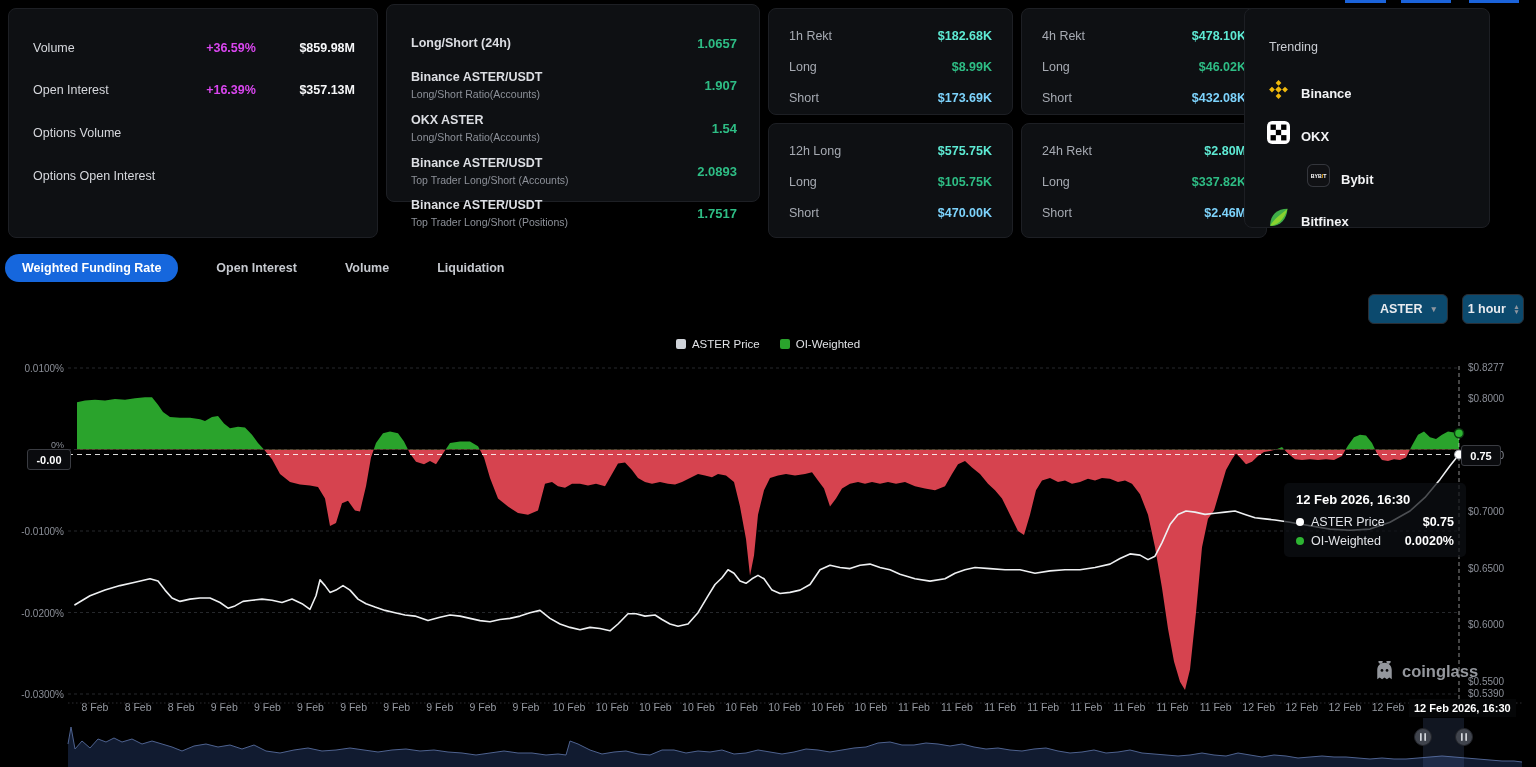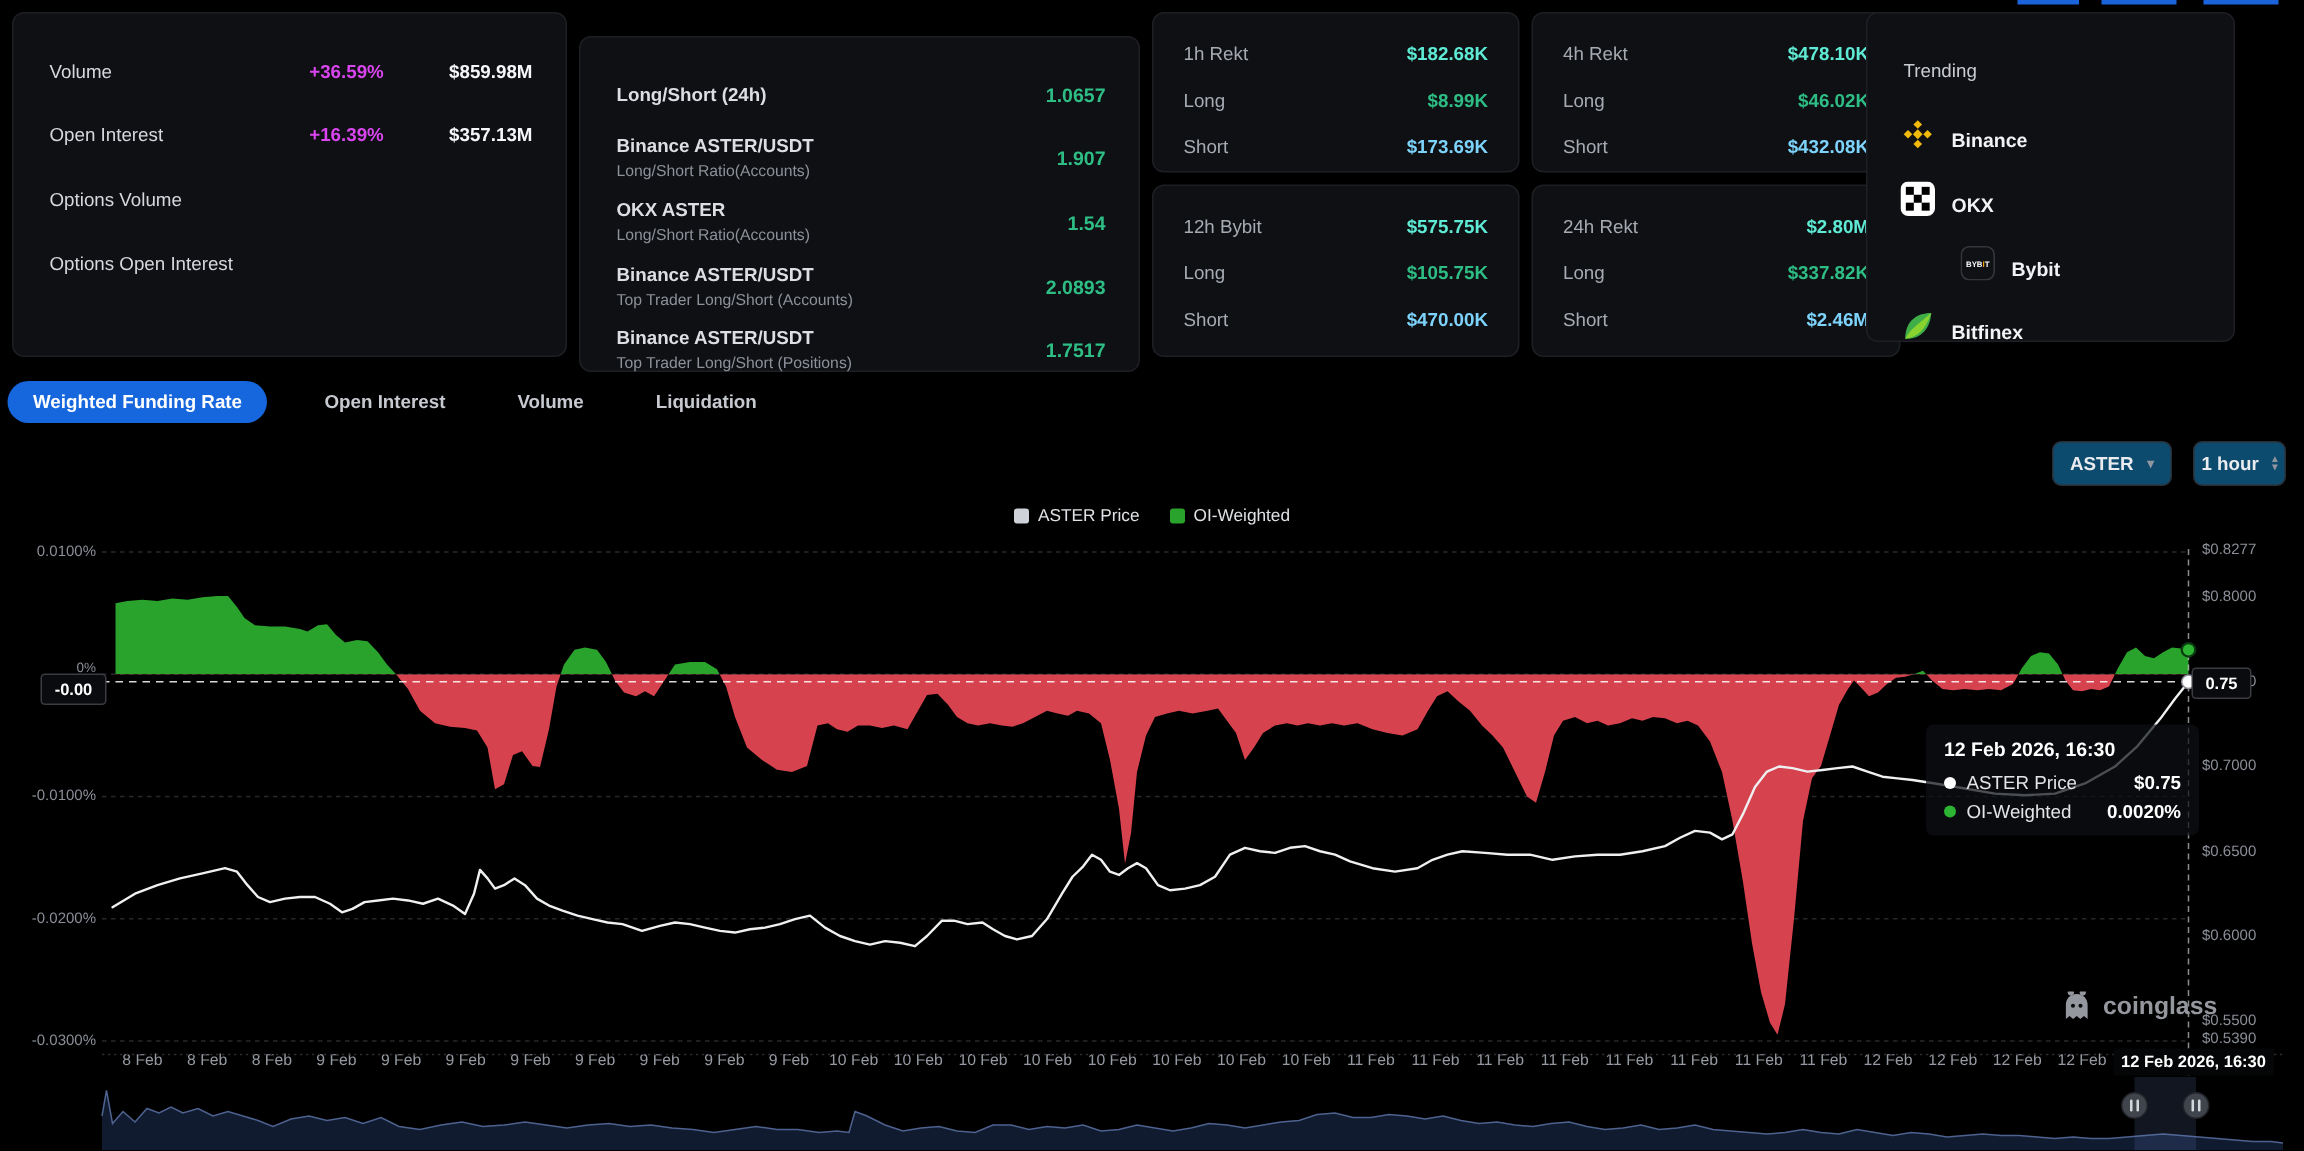--- a/index.html
+++ b/index.html
@@ -81,21 +81,21 @@
           <span class="stat-value"></span>
         </div>
         <div class="stat-row" style="top: 159px;">
           <span class="stat-label">Options Open Interest</span>
           <span class="stat-change"></span>
           <span class="stat-value"></span>
         </div>
       </div>
   </div>
 
-  <div class="card" style="left:386px;top:24px;width:374px;height:224px;">
+  <div class="card" style="left:386px;top:4px;width:374px;height:198px;">
     <div id="ratio-rows">
         <div class="ratio-row" style="top: 17px;">
           <div>
             <span class="ratio-title" style="display: block;">Long/Short (24h)</span>
           </div>
           <span class="ratio-val">1.0657</span>
         </div>
         <div class="ratio-row" style="top: 59px;">
           <div>
             <span class="ratio-title" style="display: block;">Binance ASTER/USDT</span>
@@ -151,21 +151,21 @@
           <span class="rekt-label">Long</span>
           <span class="rekt-long">$46.02K</span>
         </div>
         <div class="rekt-row" style="top: 81px;">
           <span class="rekt-label">Short</span>
           <span class="rekt-short">$432.08K</span>
         </div>
       </div>
       <div class="card" style="left: 768px; top: 123px; width: 245px; height: 115px;">
         <div class="rekt-row" style="top: 19px;">
-          <span class="rekt-label">12h Bybit</span>
+          <span class="rekt-label">12h Long</span>
           <span class="rekt-total">$575.75K</span>
         </div>
         <div class="rekt-row" style="top: 50px;">
           <span class="rekt-label">Long</span>
           <span class="rekt-long">$105.75K</span>
         </div>
         <div class="rekt-row" style="top: 81px;">
           <span class="rekt-label">Short</span>
           <span class="rekt-short">$470.00K</span>
         </div>

